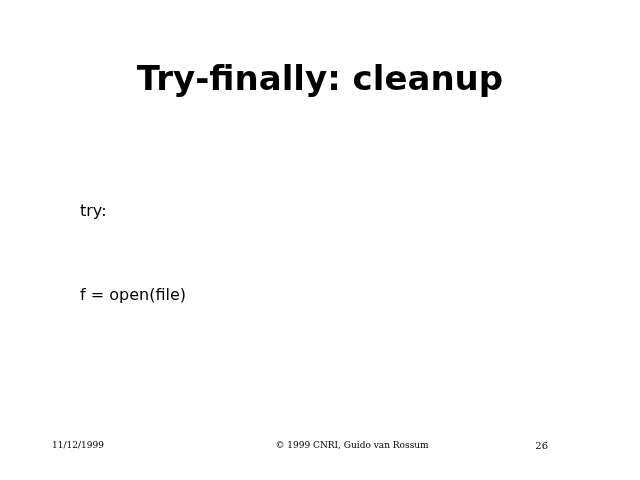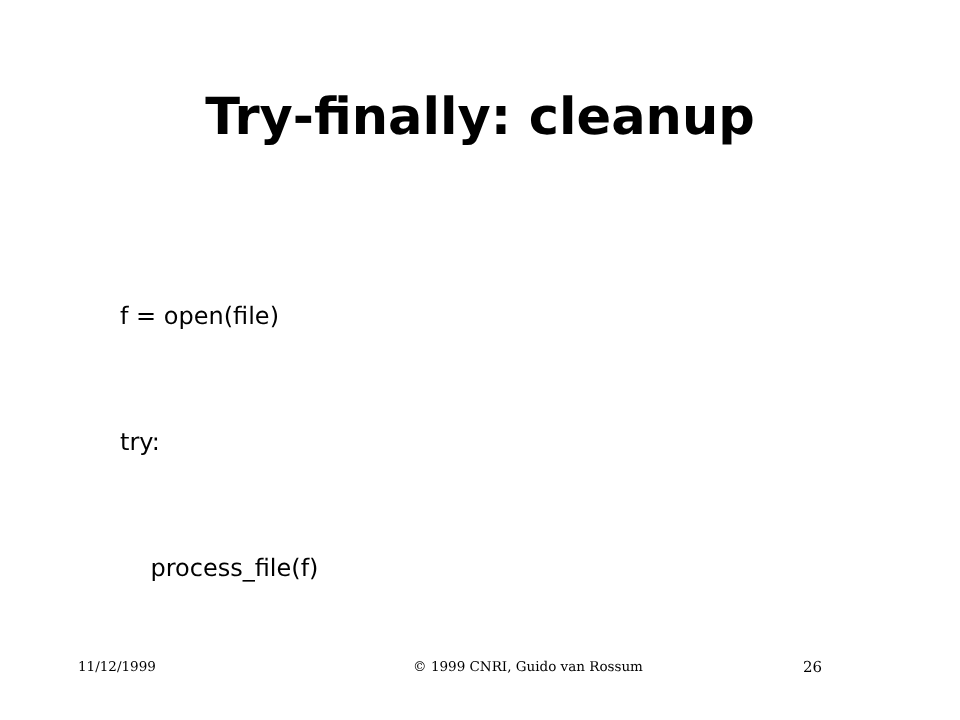--- a/index.html
+++ b/index.html
@@ -81,23 +81,22 @@
   }
 </style>
 </head>
 <body>
 
 <div class="slide">
 
   <div class="slide-title">Try-finally: cleanup</div>
 
   <div class="code-block">
+    <div class="code-line">try:</div>
     <div class="code-line">f = open(file)</div>
-    <div class="code-line">try:</div>
-    <div class="code-line">    process_file(f)</div>
     
     
   </div>
 
   <div class="footer">
     <div class="footer-date">11/12/1999</div>
     <div class="footer-center">© 1999 CNRI, Guido van Rossum</div>
     <div class="footer-page">26</div>
   </div>
 

